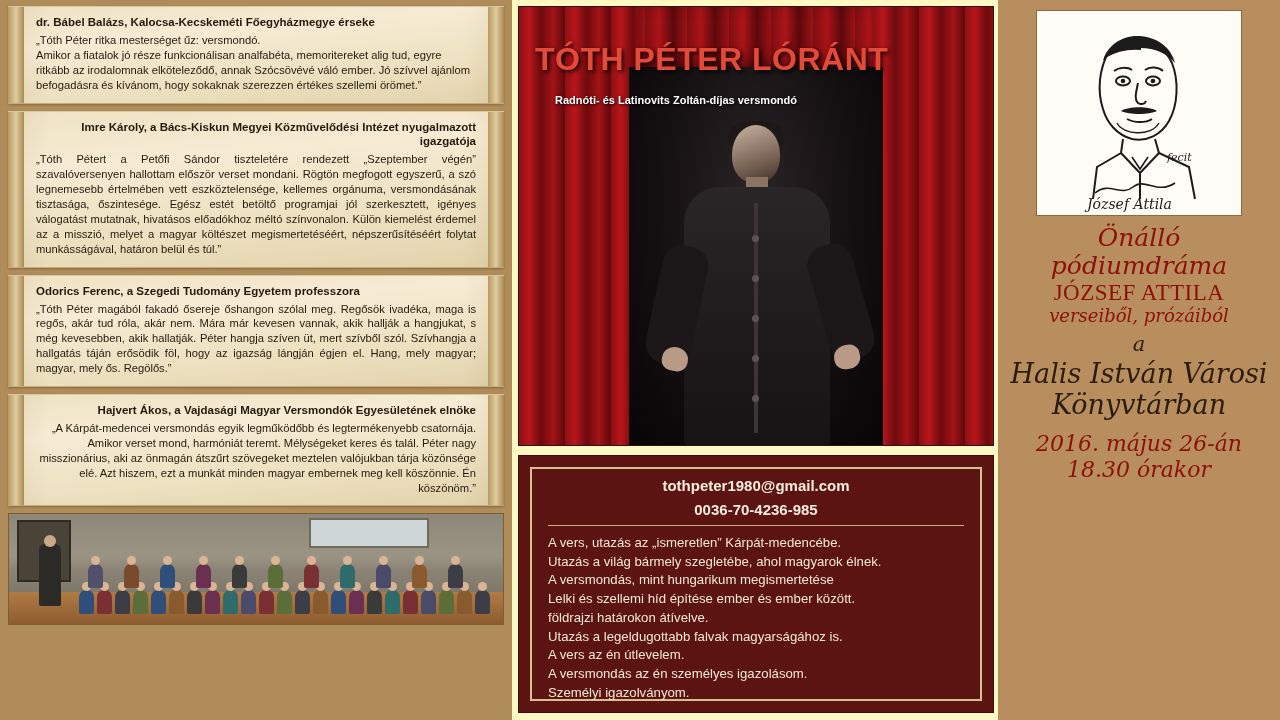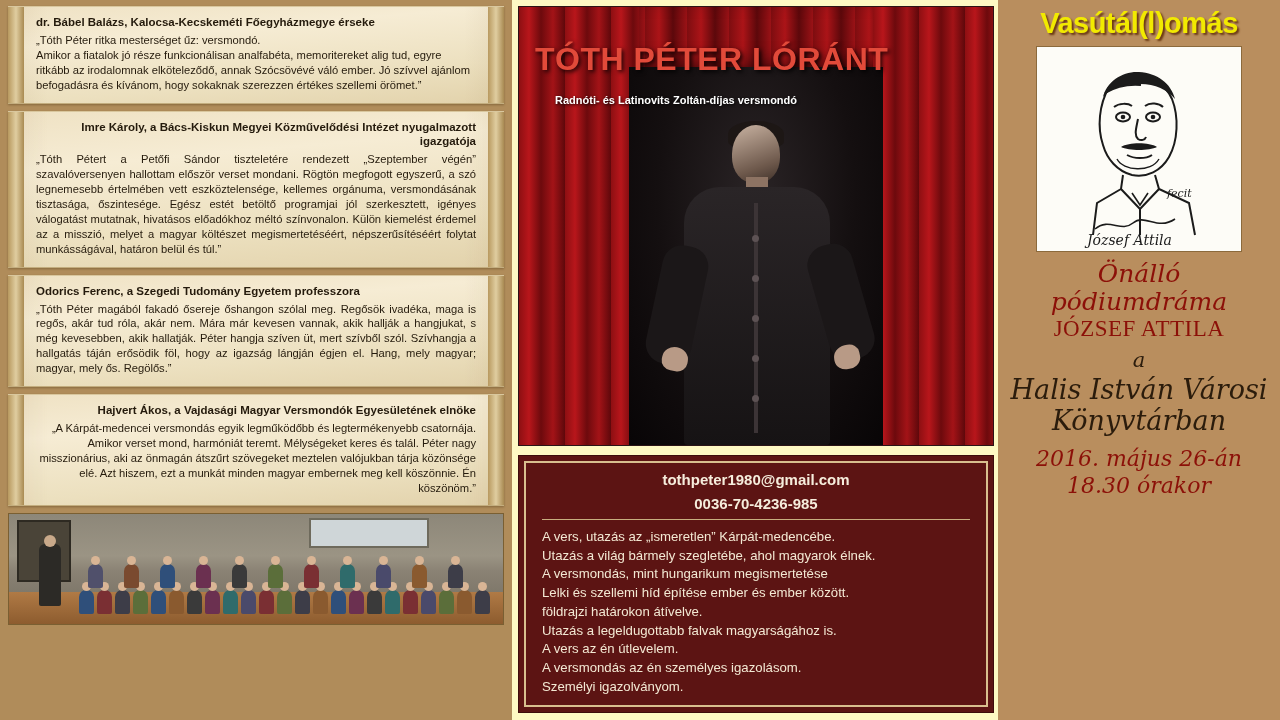--- a/index.html
+++ b/index.html
@@ -192,21 +192,21 @@
     text-shadow: 1px 1px 3px rgba(0,0,0,0.9);
   }
 
   
   .contact-box {
     position: relative;
     margin-top: 9px;
     width: 476px; height: 258px;
     background: #5c1413;
     border: 1px solid #3d0c0b;
-    padding: 5px;
+    padding: 11px;
   }
   .contact-inner {
     width: 100%; height: 100%;
     border: 2px solid #d8bf8e;
     padding: 8px 16px 10px 16px;
     color: #f2e6cf;
   }
   .contact-inner .mail {
     text-align: center; font-weight: bold; font-size: 15px; color: #f6eddc;
   }
@@ -376,21 +376,20 @@
           <div>A vers az én útlevelem.</div>
           <div>A versmondás az én személyes igazolásom.</div>
           <div>Személyi igazolványom.</div>
         </div>
       </div>
     </div>
   </div>
 
   <div class="right-col">
 
-    <div class="vasutal">Vasútál(l)omás</div>
 
     <div class="portrait">
       <svg width="206" height="206" viewBox="0 0 206 206">
         <rect x="0" y="0" width="206" height="206" fill="#fdfcf7"></rect>
 
         <path d="M72 40 C62 58 60 80 66 98 C70 112 80 124 95 128 C110 131 124 124 132 110 C141 94 142 70 135 52 C128 36 112 28 96 29 C85 30 77 33 72 40 Z" fill="none" stroke="#1b1b1b" stroke-width="2"></path>
 
         <path d="M66 50 C70 34 86 24 102 25 C120 26 134 36 138 52 C130 42 116 36 100 37 C84 38 72 42 66 50 Z" fill="#1b1b1b"></path>
         <path d="M68 46 C78 40 92 37 104 38" fill="none" stroke="#1b1b1b" stroke-width="2"></path>
 
@@ -418,20 +417,21 @@
 
         <text x="130" y="150" font-family="DejaVu Serif, serif" font-size="11" font-style="italic" fill="#1b1b1b">fecit</text>
         <path d="M58 182 C72 170 84 186 96 176 C108 166 120 184 138 172" fill="none" stroke="#1b1b1b" stroke-width="1.6"></path>
         <text x="50" y="198" font-family="DejaVu Serif, serif" font-size="14" font-style="italic" fill="#1b1b1b">József Attila</text>
       </svg>
     </div>
 
     <div class="r-line r1">Önálló</div>
     <div class="r-line r2">pódiumdráma</div>
     <div class="r-line r3">JÓZSEF ATTILA</div>
+    <div class="r-line r4">verseiből, prózáiból</div>
     <div class="r5">a</div>
 
     <div class="big-place">Halis István Városi Könyvtárban</div>
 
     <div class="date">
       <div>2016. május 26-án</div>
       <div>18.30 órakor</div>
     </div>
   </div>
 

